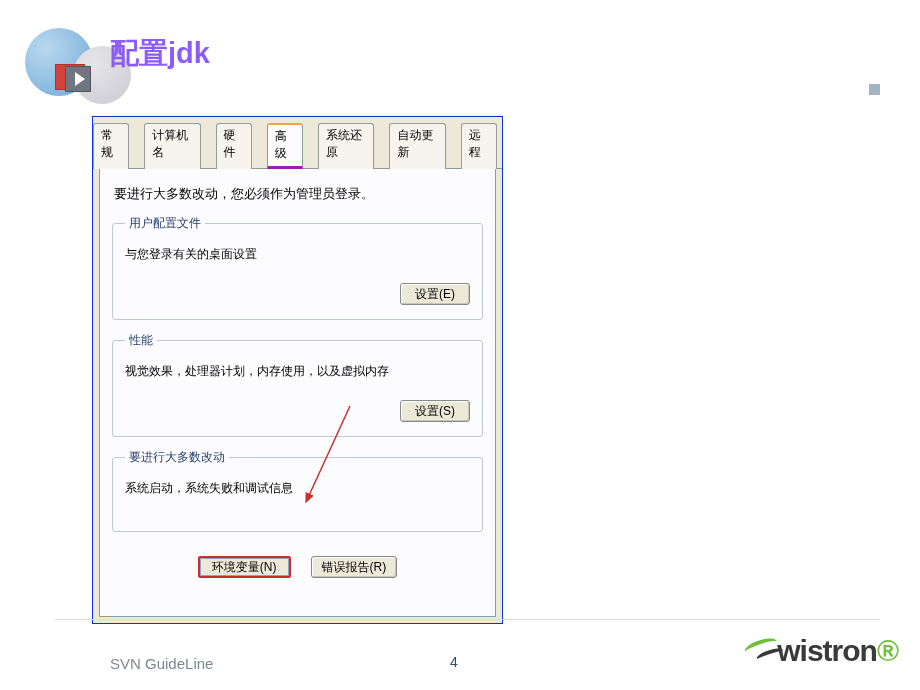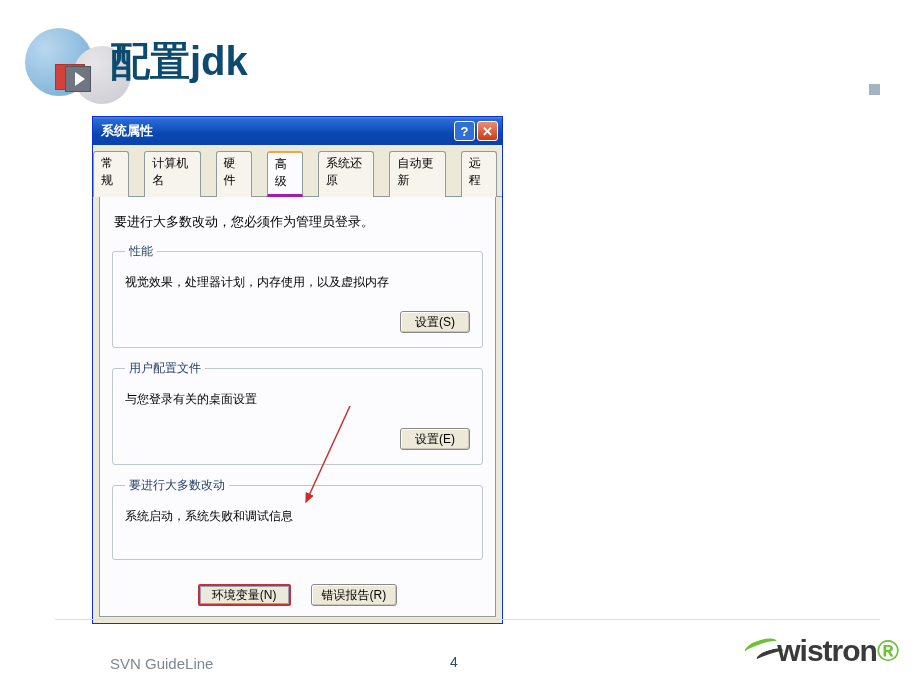--- a/index.html
+++ b/index.html
@@ -29,21 +29,21 @@
     .red-box { position: absolute; left: 30px; top: 36px; width: 30px; height: 26px; background: #d2413a; border: 1px solid #b2322c; }
     .play-arrow {
       position: absolute; left: 40px; top: 38px;
       width: 26px; height: 26px;
       background: #6f7681; border: 1px solid #4f545d;
       display: flex; align-items: center; justify-content: center;
       z-index: 5;
     }
     .play-arrow::after { content: ""; border-left: 10px solid #fff; border-top: 7px solid transparent; border-bottom: 7px solid transparent; margin-left: 3px; }
     .slide-title {
-      font-size: 40px; font-weight: bold; color: #0c4a6e;
+      font-size: 29px; font-weight: bold; color: #8b5cf6;
       position: absolute; left: 110px; top: 34px; white-space: nowrap;
     }
     .accent-square { position: absolute; right: 40px; top: 84px; width: 11px; height: 11px; background: #a3b3c2; }
     .top-underline { position: absolute; left: 55px; right: 40px; top: 90px; height: 2px; }
     .bottom-underline { position: absolute; left: 55px; right: 40px; bottom: 70px; height: 1px; background: #d9dfe5; }
 
     .dialog-window {
       position: absolute; left: 92px; top: 116px;
       width: 411px; height: 508px;
       border: 1px solid #0831d9;
@@ -126,51 +126,45 @@
     <div class="globe-r"></div>
     <div class="red-box"></div>
     <div class="play-arrow"></div>
   </div>
 </div>
 <div class="slide-title">配置jdk</div>
 <div class="top-underline"></div>
 <div class="accent-square"></div>
 
 <div class="dialog-window">
-  <div class="titlebar">
-    <span>系统属性</span>
-    <span class="spacer"></span>
-    <div class="title-btn help-btn"></div>
-    <div class="title-btn close-btn"></div>
-  </div>
   <div class="tab-strip">
     <div class="tab">常规</div>
     <div class="tab">计算机名</div>
     <div class="tab">硬件</div>
     <div class="tab active">高级</div>
     <div class="tab">系统还原</div>
     <div class="tab">自动更新</div>
     <div class="tab">远程</div>
   </div>
   <div class="tab-panel">
     <div class="info-text">要进行大多数改动，您必须作为管理员登录。</div>
 
     <fieldset>
+      <legend>用户配置文件</legend>
+      <div class="field-text">与您登录有关的桌面设置</div>
+      <div class="btn-right">
+        <button class="btn">设置(E)</button>
+      </div>
+    </fieldset>
+
+    <fieldset>
       <legend>性能</legend>
       <div class="field-text">视觉效果，处理器计划，内存使用，以及虚拟内存</div>
       <div class="btn-right">
         <button class="btn">设置(S)</button>
-      </div>
-    </fieldset>
-
-    <fieldset>
-      <legend>用户配置文件</legend>
-      <div class="field-text">与您登录有关的桌面设置</div>
-      <div class="btn-right">
-        <button class="btn">设置(E)</button>
       </div>
     </fieldset>
 
     <fieldset>
       <legend>要进行大多数改动</legend>
       <div class="field-text">系统启动，系统失败和调试信息</div>
     </fieldset>
 
     <div class="btn-row">
       <button class="btn highlight">环境变量(N)</button>

